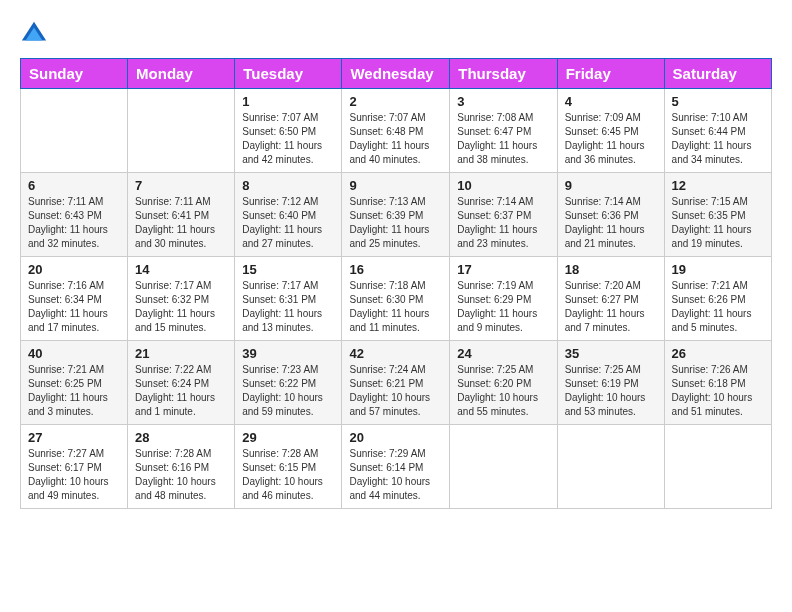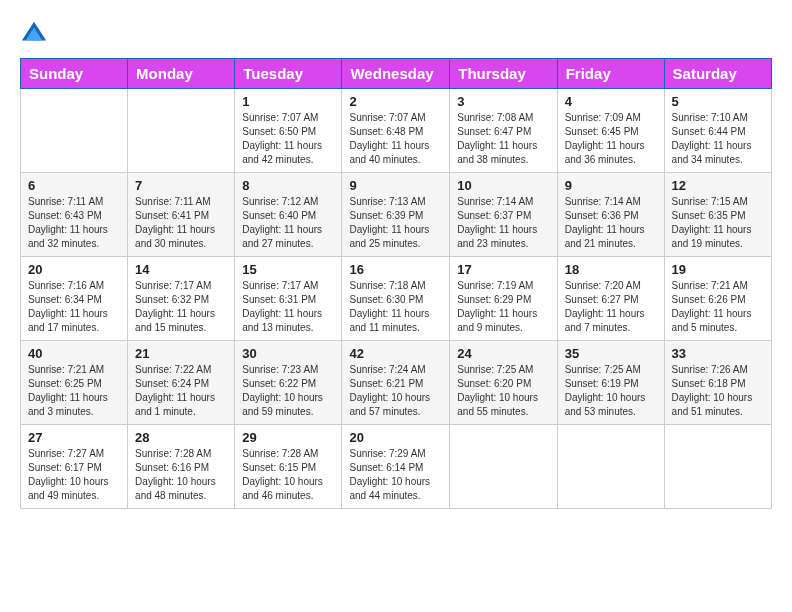--- a/index.html
+++ b/index.html
@@ -209,37 +209,37 @@
       <tr>
         <td>
           <span class="day-number">40</span>
           <div class="day-info">Sunrise: 7:21 AM<br>Sunset: 6:25 PM<br>Daylight: 11 hours and 3 minutes.</div>
         </td>
         <td>
           <span class="day-number">21</span>
           <div class="day-info">Sunrise: 7:22 AM<br>Sunset: 6:24 PM<br>Daylight: 11 hours and 1 minute.</div>
         </td>
         <td>
-          <span class="day-number">30</span>
+          <span class="day-number">39</span>
           <div class="day-info">Sunrise: 7:23 AM<br>Sunset: 6:22 PM<br>Daylight: 10 hours and 59 minutes.</div>
         </td>
         <td>
           <span class="day-number">42</span>
           <div class="day-info">Sunrise: 7:24 AM<br>Sunset: 6:21 PM<br>Daylight: 10 hours and 57 minutes.</div>
         </td>
         <td>
           <span class="day-number">24</span>
           <div class="day-info">Sunrise: 7:25 AM<br>Sunset: 6:20 PM<br>Daylight: 10 hours and 55 minutes.</div>
         </td>
         <td>
           <span class="day-number">35</span>
           <div class="day-info">Sunrise: 7:25 AM<br>Sunset: 6:19 PM<br>Daylight: 10 hours and 53 minutes.</div>
         </td>
         <td>
-          <span class="day-number">33</span>
+          <span class="day-number">26</span>
           <div class="day-info">Sunrise: 7:26 AM<br>Sunset: 6:18 PM<br>Daylight: 10 hours and 51 minutes.</div>
         </td>
       </tr>
       <tr>
         <td>
           <span class="day-number">27</span>
           <div class="day-info">Sunrise: 7:27 AM<br>Sunset: 6:17 PM<br>Daylight: 10 hours and 49 minutes.</div>
         </td>
         <td>
           <span class="day-number">28</span>

